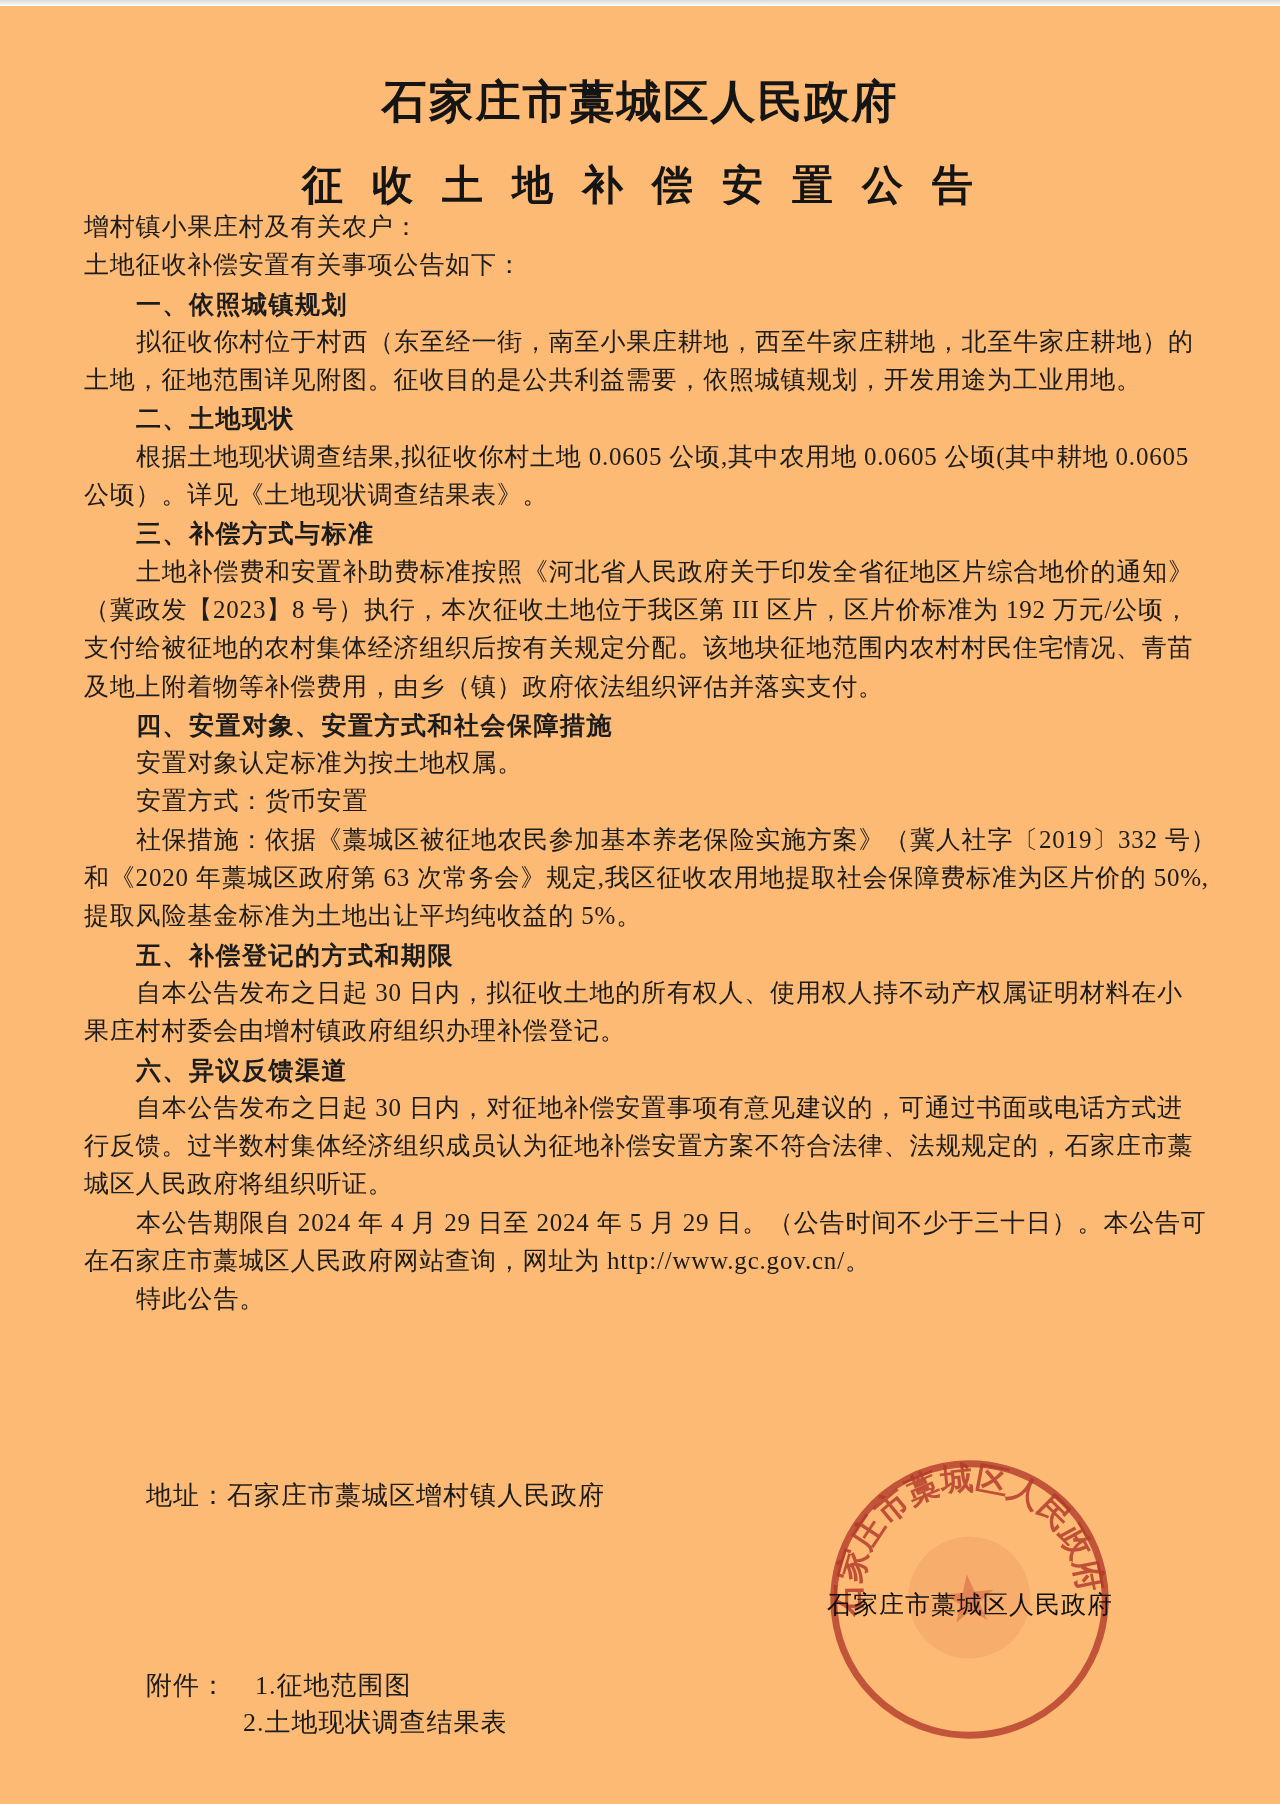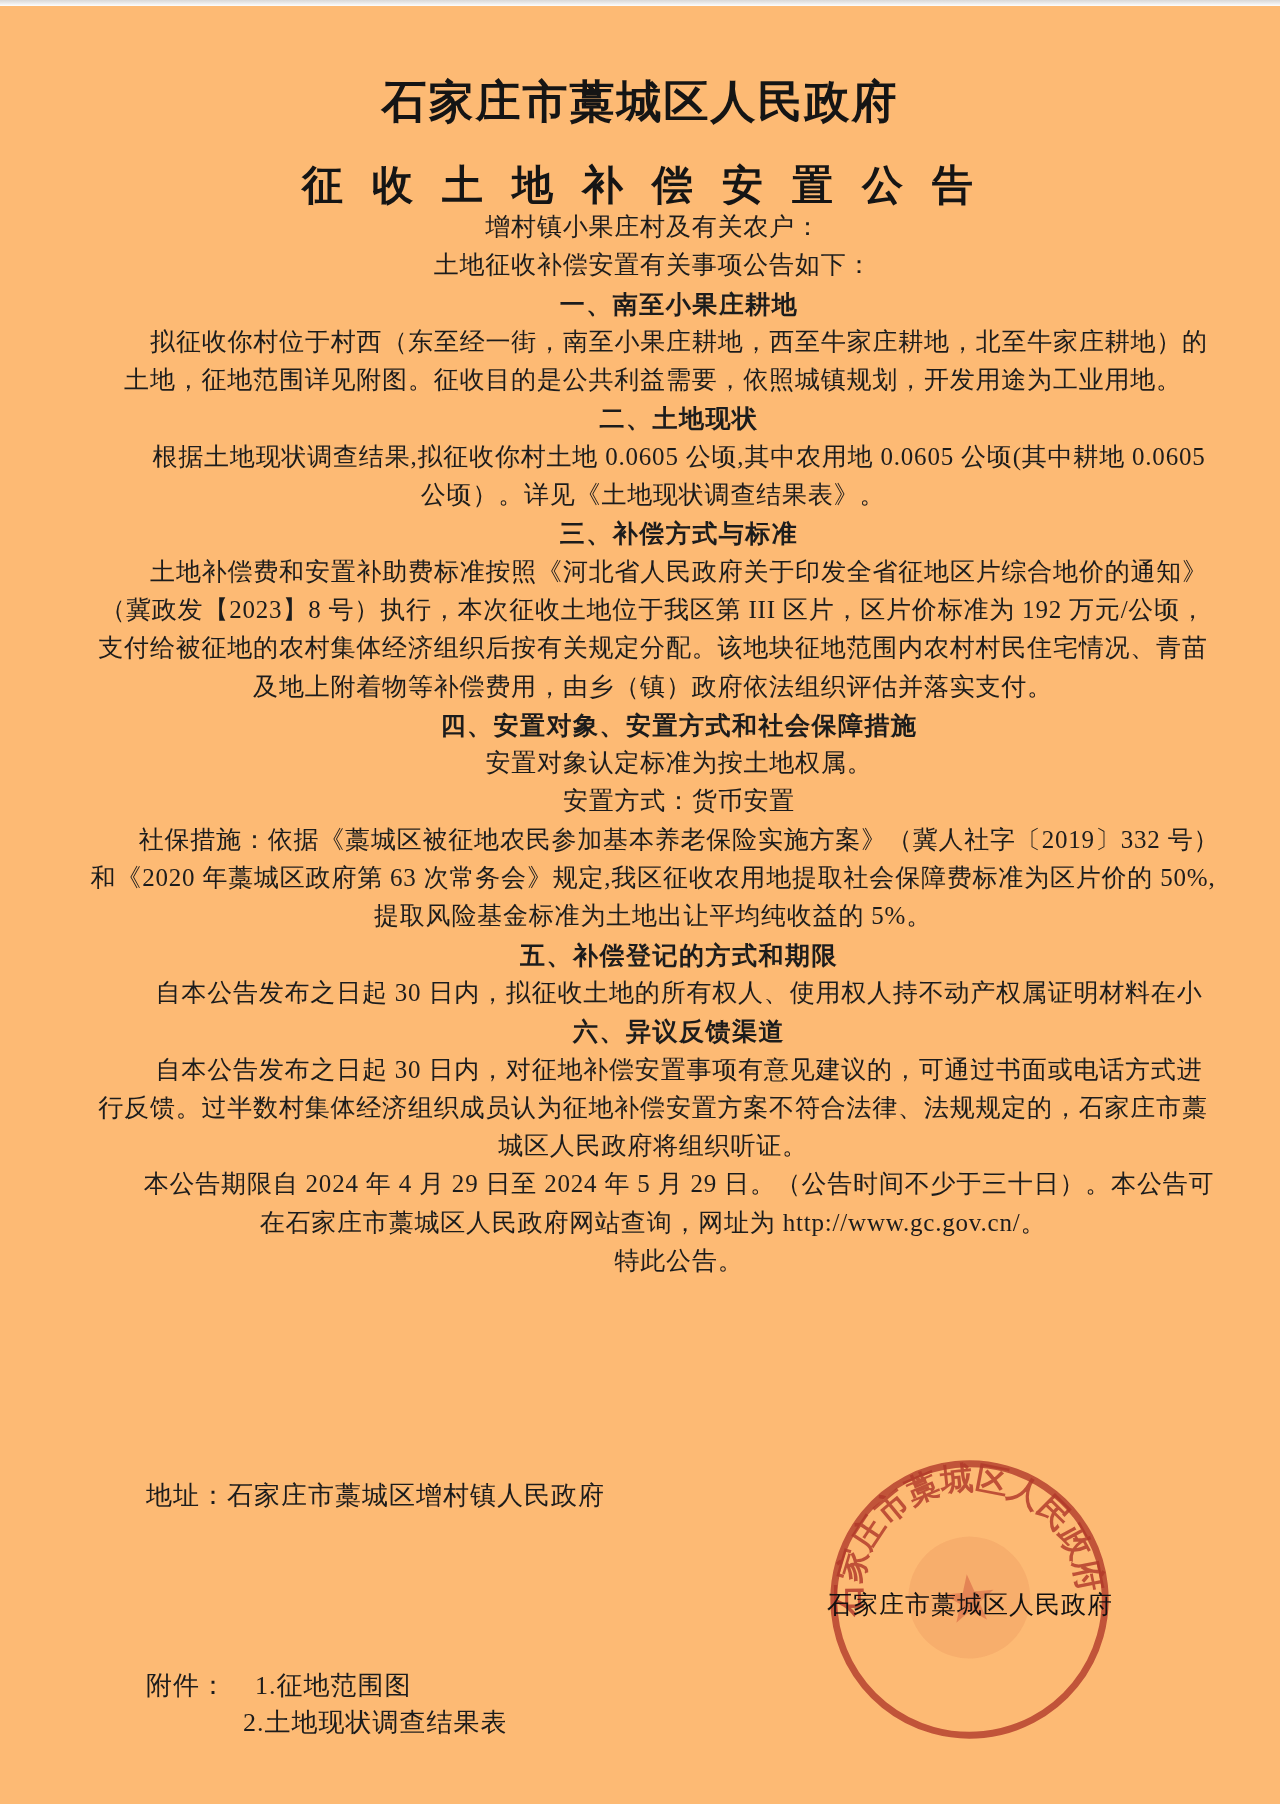--- a/index.html
+++ b/index.html
@@ -28,21 +28,20 @@
     text-align:center;margin:12px;
     font-family:"Liberation Sans", sans-serif;
     font-size:41px;font-weight:800;
     letter-spacing:29px;margin-right:-29px;
     color:#151515;
   }
   .body{
     position:absolute;left:84px;top:208px;width:1138px;
     font-size:25px;line-height:38.3px;letter-spacing:0.8px;
     white-space:nowrap;
-    text-align:center;
   }
   .line{height:38.3px;}
   .line.indent{padding-left:52px;}
   .line.heading{
     font-family:"Liberation Sans", sans-serif;
     font-weight:700;letter-spacing:1.5px;
   }
   .contact-line,.address-line{
     position:absolute;left:84px;font-size:26px;letter-spacing:1px;
     white-space:nowrap;
@@ -75,39 +74,40 @@
 <body>
 
 <div class="page">
 
   <h1 class="title">石家庄市藁城区人民政府</h1>
   <h2 class="subtitle">征收土地补偿安置公告</h2>
 
   <div class="body">
       <div class="line">增村镇小果庄村及有关农户：</div>
       <div class="line">土地征收补偿安置有关事项公告如下：</div>
-      <div class="line heading indent">一、南至小果庄耕地</div>
+      <div class="line heading indent">一、依照城镇规划</div>
       <div class="line indent">拟征收你村位于村西（东至经一街，南至小果庄耕地，西至牛家庄耕地，北至牛家庄耕地）的</div>
       <div class="line">土地，征地范围详见附图。征收目的是公共利益需要，依照城镇规划，开发用途为工业用地。</div>
       <div class="line heading indent">二、土地现状</div>
       <div class="line indent">根据土地现状调查结果,拟征收你村土地 0.0605 公顷,其中农用地 0.0605 公顷(其中耕地 0.0605</div>
       <div class="line">公顷）。详见《土地现状调查结果表》。</div>
       <div class="line heading indent">三、补偿方式与标准</div>
       <div class="line indent">土地补偿费和安置补助费标准按照《河北省人民政府关于印发全省征地区片综合地价的通知》</div>
       <div class="line">（冀政发【2023】8 号）执行，本次征收土地位于我区第 III 区片，区片价标准为 192 万元/公顷，</div>
       <div class="line">支付给被征地的农村集体经济组织后按有关规定分配。该地块征地范围内农村村民住宅情况、青苗</div>
       <div class="line">及地上附着物等补偿费用，由乡（镇）政府依法组织评估并落实支付。</div>
       <div class="line heading indent">四、安置对象、安置方式和社会保障措施</div>
       <div class="line indent">安置对象认定标准为按土地权属。</div>
       <div class="line indent">安置方式：货币安置</div>
       <div class="line indent">社保措施：依据《藁城区被征地农民参加基本养老保险实施方案》（冀人社字〔2019〕332 号）</div>
       <div class="line">和《2020 年藁城区政府第 63 次常务会》规定,我区征收农用地提取社会保障费标准为区片价的 50%,</div>
       <div class="line">提取风险基金标准为土地出让平均纯收益的 5%。</div>
       <div class="line heading indent">五、补偿登记的方式和期限</div>
       <div class="line indent">自本公告发布之日起 30 日内，拟征收土地的所有权人、使用权人持不动产权属证明材料在小</div>
+      <div class="line">果庄村村委会由增村镇政府组织办理补偿登记。</div>
       <div class="line heading indent">六、异议反馈渠道</div>
       <div class="line indent">自本公告发布之日起 30 日内，对征地补偿安置事项有意见建议的，可通过书面或电话方式进</div>
       <div class="line">行反馈。过半数村集体经济组织成员认为征地补偿安置方案不符合法律、法规规定的，石家庄市藁</div>
       <div class="line">城区人民政府将组织听证。</div>
       <div class="line indent">本公告期限自 2024 年 4 月 29 日至 2024 年 5 月 29 日。（公告时间不少于三十日）。本公告可</div>
       <div class="line">在石家庄市藁城区人民政府网站查询，网址为 http://www.gc.gov.cn/。</div>
       <div class="line indent">特此公告。</div>
     </div>
 
 

